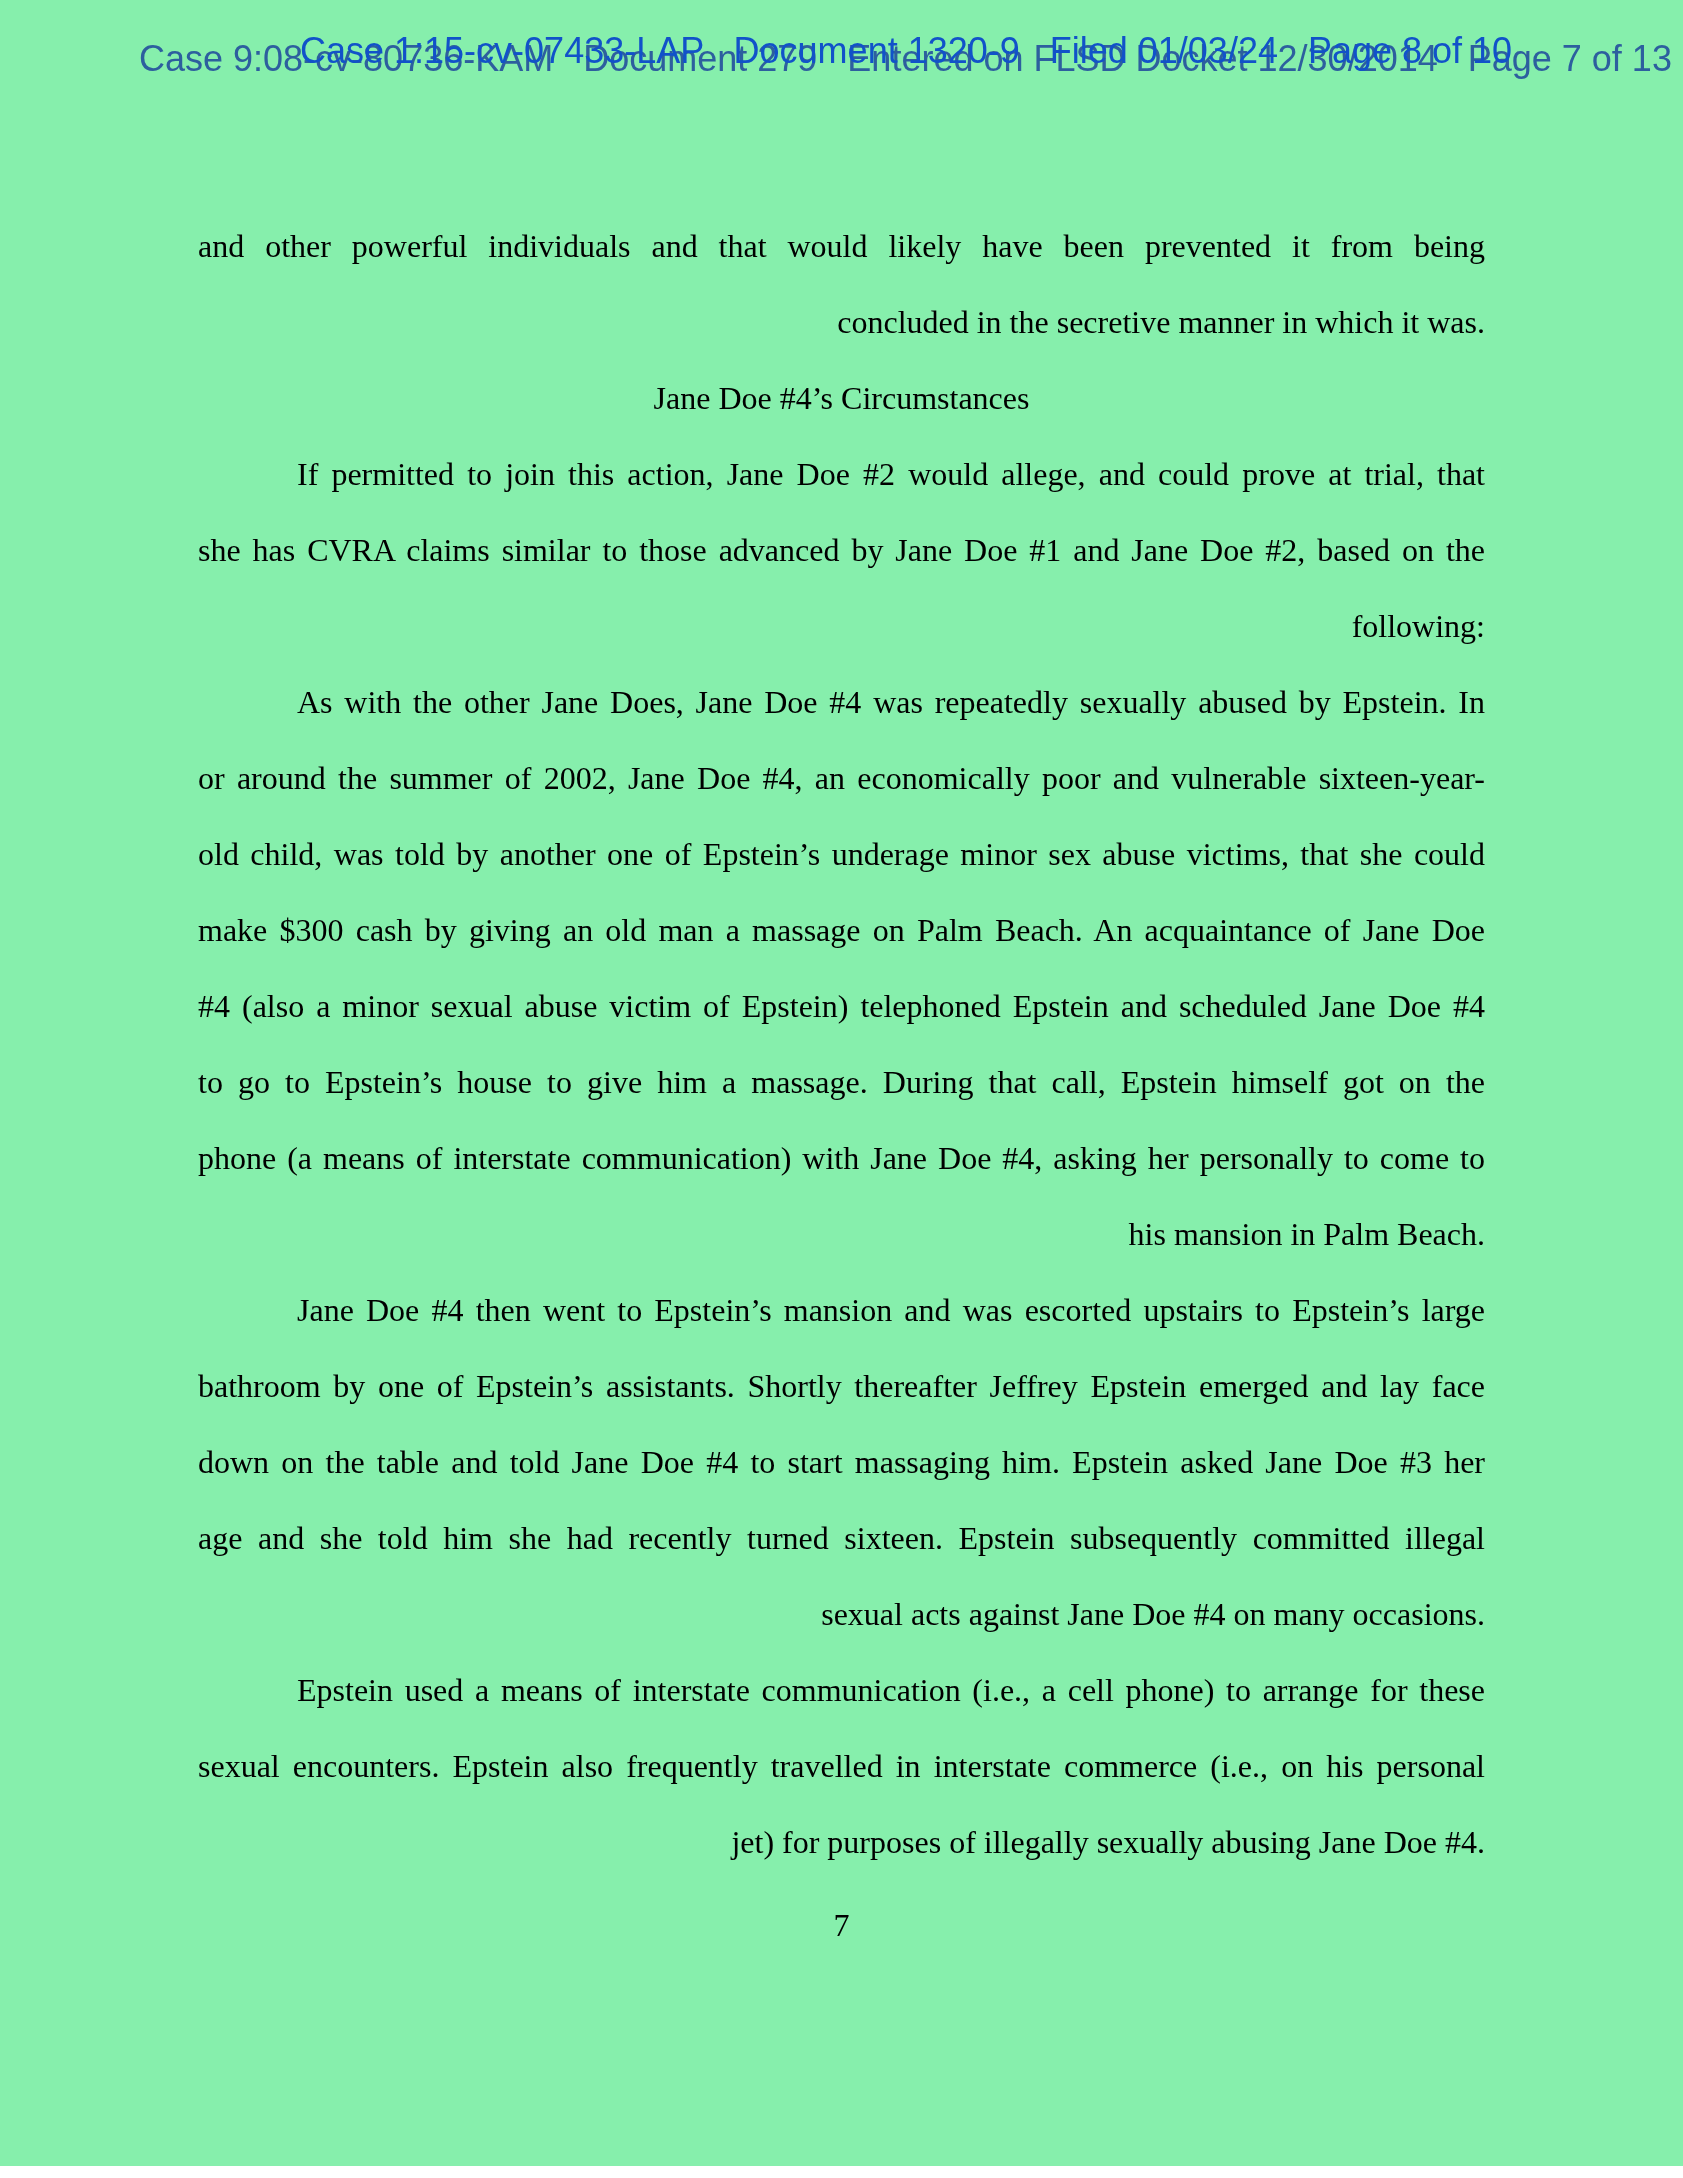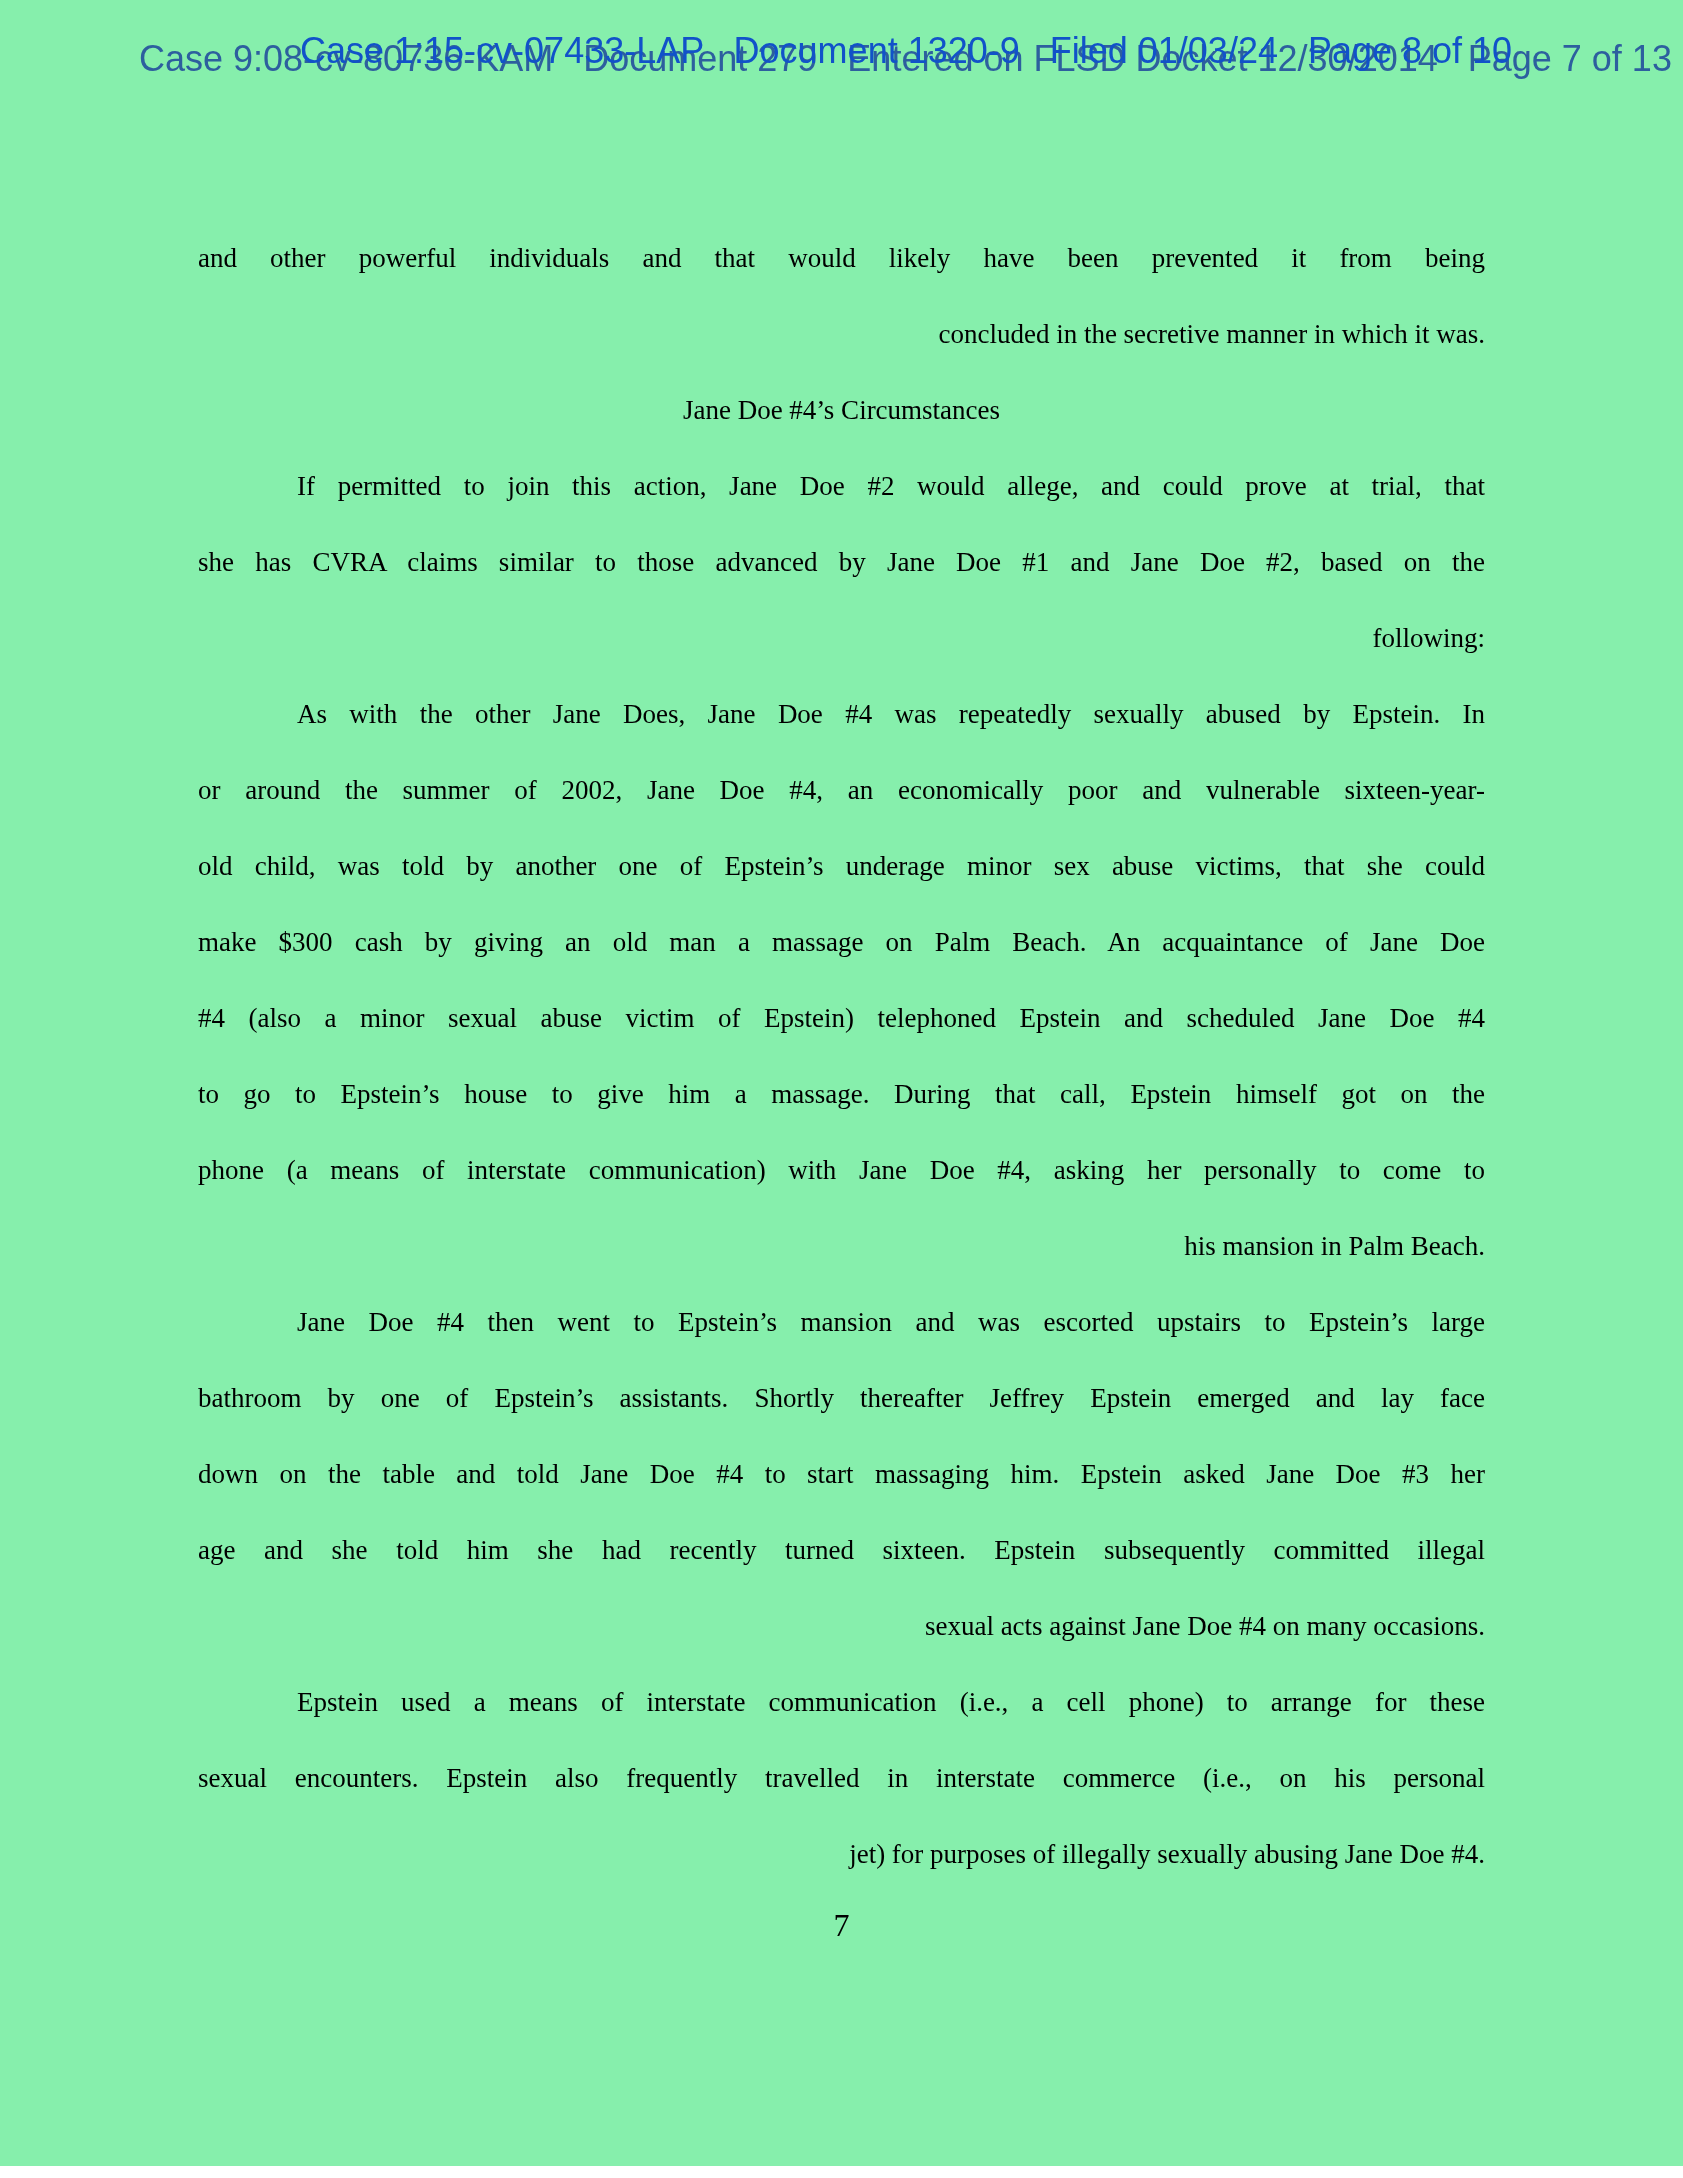--- a/index.html
+++ b/index.html
@@ -18,23 +18,23 @@
     font-family: "Liberation Sans", sans-serif;
     font-size: 36px;
     line-height: 42px;
     font-weight: 400;
   }
   .stamp-flsd { left: 139px; top: 38px; }
   .stamp-sdny { left: 280px; top: 30px; }
   .body-text {
     position: absolute;
     left: 198px;
-    top: 220px;
+    top: 208px;
     width: 1287px;
-    font-size: 27px;
+    font-size: 32px;
     line-height: 76px;
   }
   .line { width: 100%; }
   .just { text-align: justify; text-align-last: justify; }
   .left { text-align: right; }
   .heading { text-align: center; }
   .indent { text-indent: 99px; }
   .page-number {
     position: absolute;
     left: 198px;

